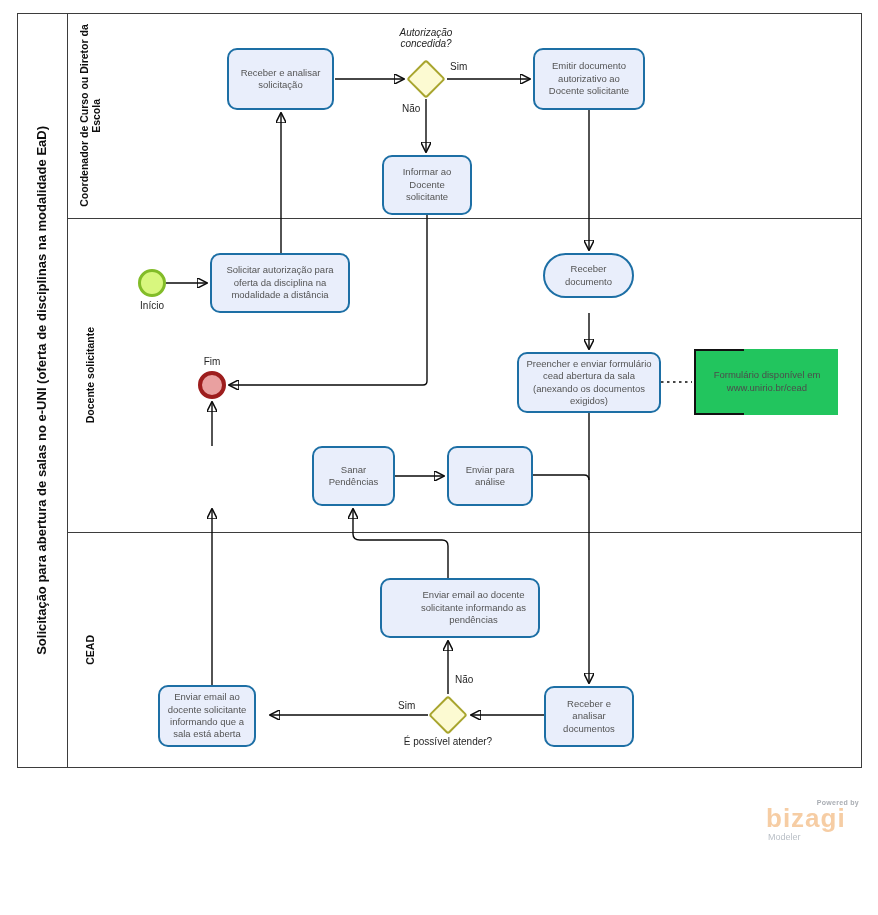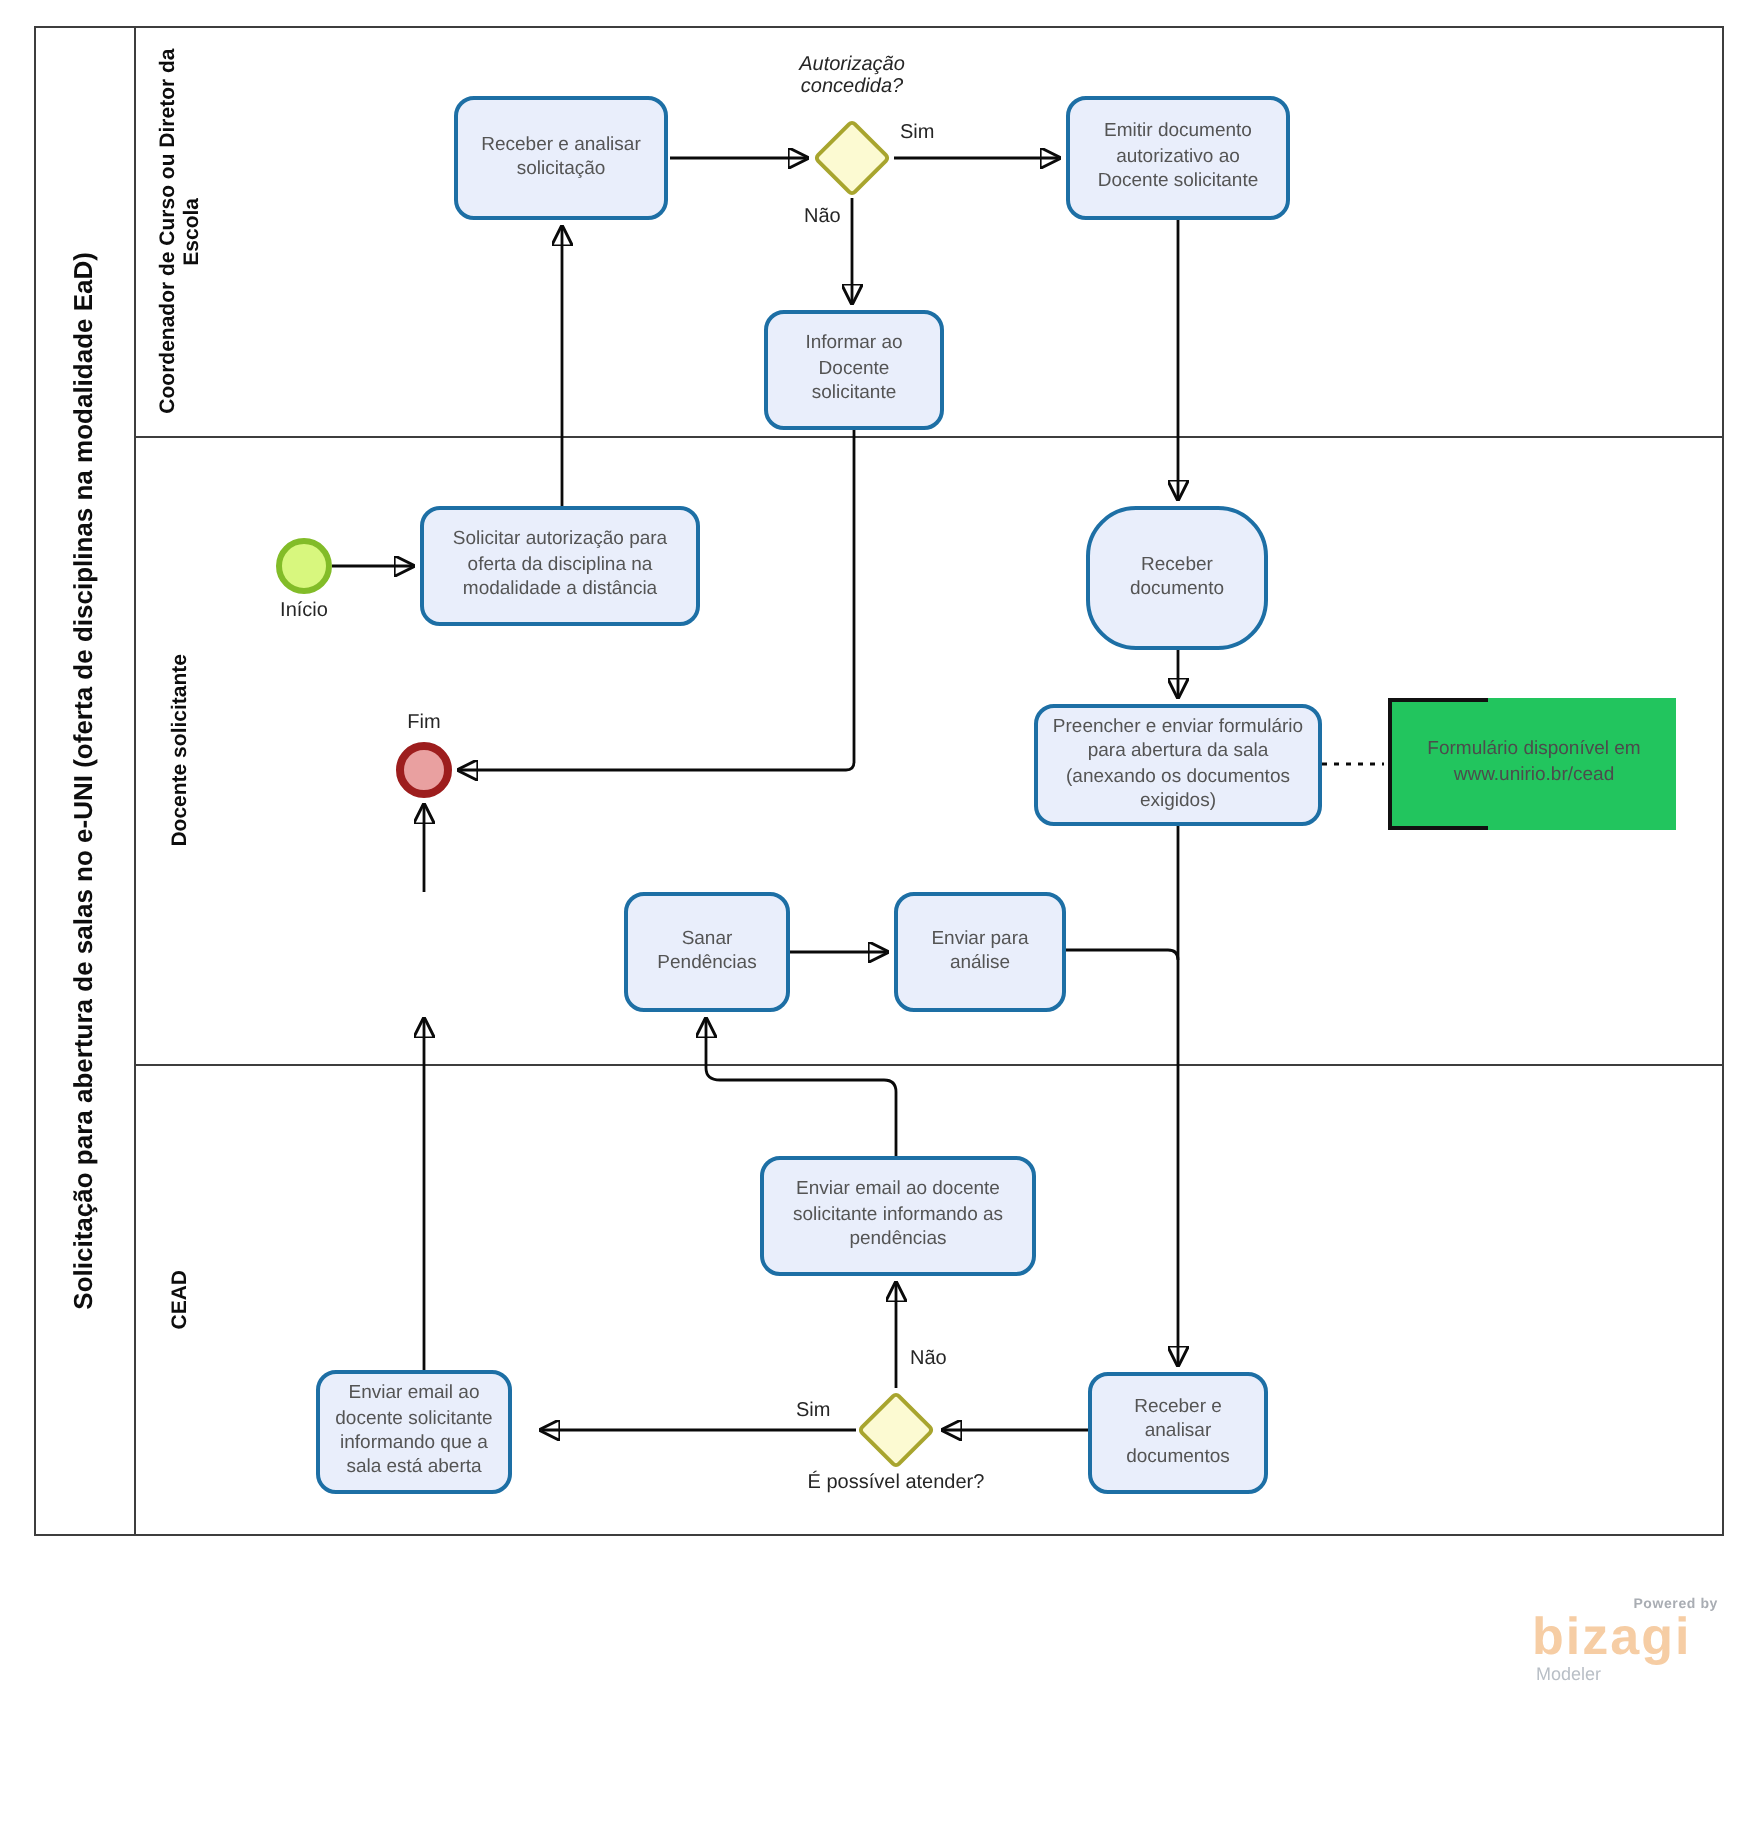--- a/index.html
+++ b/index.html
@@ -109,29 +109,29 @@
   <div class="gateway" style="left:412px;top:65px;"></div>
   <div class="lbl wrap" style="left:386px;top:27px;width:80px;font-style:italic;">Autorização concedida?</div>
   <div class="lbl" style="left:450px;top:61px;">Sim</div>
   <div class="lbl" style="left:402px;top:103px;">Não</div>
   <div class="task" style="left:382px;top:155px;width:90px;height:60px;">Informar ao Docente solicitante</div>
   <div class="task" style="left:533px;top:48px;width:112px;height:62px;">Emitir documento autorizativo ao Docente solicitante</div>
 
   <div class="event start" style="left:138px;top:269px;"></div>
   <div class="lbl" style="left:134px;top:300px;width:36px;">Início</div>
   <div class="task" style="left:210px;top:253px;width:140px;height:60px;">Solicitar autorização para oferta da disciplina na modalidade a distância</div>
-  <div class="task" style="left:543px;top:253px;width:91px;height:72px;border-radius:25px;">Receber documento</div>
-  <div class="task" style="left:517px;top:352px;width:144px;height:61px;">Preencher e enviar formulário para abertura da sala (anexando os documentos exigidos)</div>
+  <div class="task" style="left:543px;top:253px;width:91px;height:45px;border-radius:25px;">Receber documento</div>
+  <div class="task" style="left:517px;top:352px;width:144px;height:61px;">Preencher e enviar formulário cead abertura da sala (anexando os documentos exigidos)</div>
   <div class="annotation" style="left:694px;top:349px;width:144px;height:66px;">Formulário disponível em www.unirio.br/cead</div>
   <div class="event end" style="left:198px;top:371px;"></div>
   <div class="lbl" style="left:196px;top:356px;width:32px;">Fim</div>
   <div class="task" style="left:447px;top:446px;width:86px;height:60px;">Enviar para análise</div>
   <div class="task" style="left:312px;top:446px;width:83px;height:60px;">Sanar Pendências</div>
 
-  <div class="task" style="left:380px;top:578px;width:138px;height:60px;">Enviar email ao docente solicitante informando as pendências</div>
+  <div class="task" style="left:380px;top:578px;width:160px;height:60px;padding-left:32px;">Enviar email ao docente solicitante informando as pendências</div>
   <div class="gateway" style="left:434px;top:701px;"></div>
   <div class="lbl" style="left:455px;top:674px;">Não</div>
   <div class="lbl" style="left:398px;top:700px;">Sim</div>
   <div class="lbl" style="left:400px;top:736px;width:96px;">É possível atender?</div>
   <div class="task" style="left:544px;top:686px;width:90px;height:61px;">Receber e analisar documentos</div>
   <div class="task" style="left:158px;top:685px;width:98px;height:62px;text-align:center;">Enviar email ao docente solicitante informando que a sala está aberta</div>
 
   <div id="logo">
     <div class="powered">Powered by</div>
     <div class="bizagi">bizagi</div>

